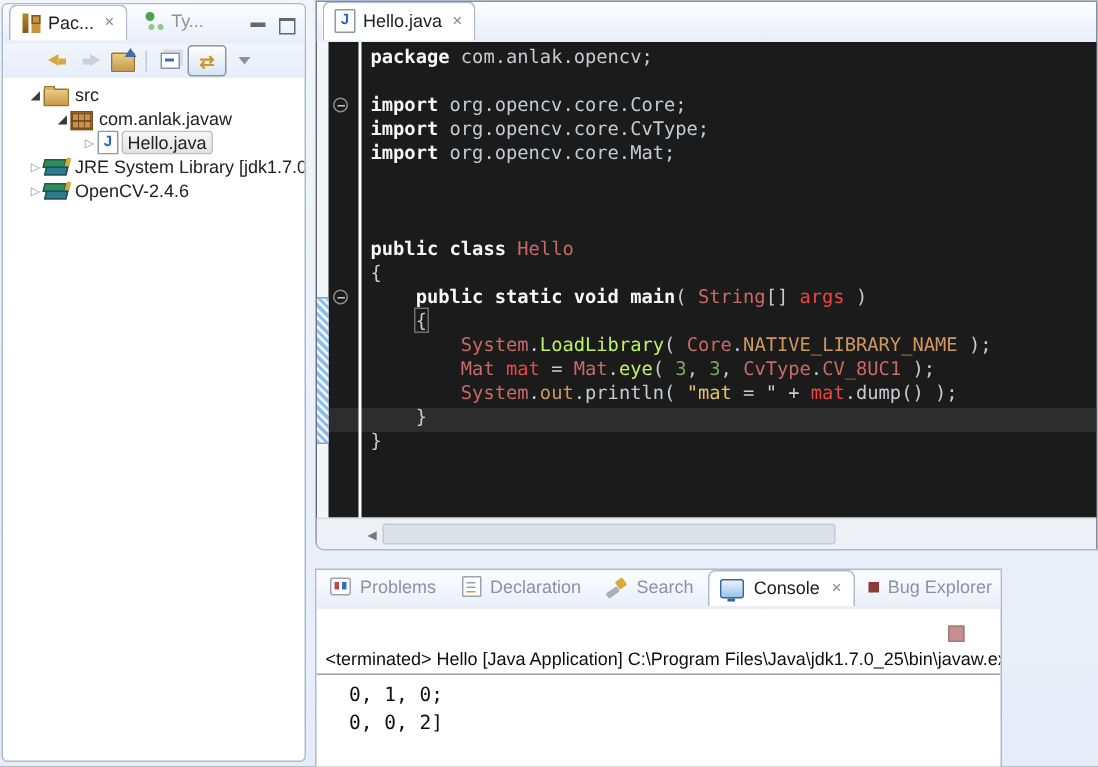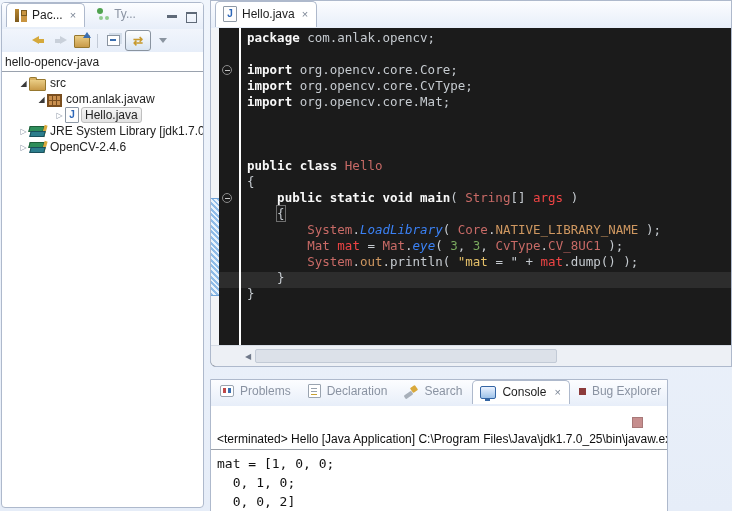--- a/index.html
+++ b/index.html
@@ -94,21 +94,21 @@
   .fold{position:absolute;left:3px;width:8px;height:8px;border:1px solid #8C8C8C;border-radius:50%}
   .fold::after{content:"";position:absolute;left:1.5px;top:3.5px;width:5px;height:1px;background:#C8C8C8}
   .vdivider{position:absolute;left:28px;top:0;bottom:0;width:2px;background:#FFF}
   #code{position:absolute;left:30px;top:0;right:0;bottom:0;padding:2px 0 0 6px;
         font-family:"DejaVu Sans Mono",monospace;font-size:12.5px;line-height:16px;white-space:pre;color:#C6CBD0}
   .code-line{height:16px}
   .t-k{color:#F8F8F8;font-weight:bold}
   .t-d{color:#C6CBD0}
   .t-c{color:#C86A66}
   .t-f{color:#CE9760}
-  .t-m{color:#3b82f6;font-style:italic}
+  .t-m{color:#bef264;}
   .t-n{color:#79A85E}
   .t-s{color:#E5C069}
   .t-v{color:#ef4444}
   .t-b{color:#C6CBD0;outline:1px solid #6E6E6E}
   #hscroll{position:absolute;left:0;right:0;bottom:0;height:20px;background:#EDF0F5;border-top:1px solid #D6DCE5;display:flex;align-items:center}
   #hscroll .gutter{width:30px;height:100%;background:#EDF0F5}
   #hscroll .sarrow{color:#70798A;font-size:8px;padding:0 4px}
   #hscroll .thumb{height:12px;width:300px;background:#DCE1E9;border:1px solid #C2CAD6;border-radius:2px}
 
   
@@ -153,21 +153,20 @@
           <span class="ico ico-collapse"></span>
         </span>
       <span class="tbtn btn-pressed">
           <span class="ico-linked">⇄</span>
         </span>
       <span class="tbtn">
           <span class="ico-viewmenu"></span>
         </span>
     </div>
   </div>
-  <div class="view-header">hello-opencv-java</div>
   <div id="tree">
       <div class="trow" style="padding-left: 16px;">
         <span class="tw exp">◢</span>
         <span class="ico ico-srcfolder"></span>
         <span class="lbl">src</span>
       </div>
       <div class="trow" style="padding-left: 34px;">
         <span class="tw exp">◢</span>
         <span class="ico ico-package"></span>
         <span class="lbl">com.anlak.javaw</span>
@@ -242,14 +241,14 @@
       </div>
       <div class="tab">
         <span class="ico ico-bugsq"></span>
         <span>Bug Explorer</span>
       </div>
     </div>
   <div class="ctoolbar">
     <span class="ico ico-terminate" style="position:absolute;right:24px;top:11px"></span>
   </div>
   <div class="console-label">&lt;terminated&gt; Hello [Java Application] C:\Program Files\Java\jdk1.7.0_25\bin\javaw.exe (Jul 29, 20</div>
-  <div id="consoleout"><div>mat = [1, 0, 0;</div><div>  0, 1, 0;</div><div>  0, 0, 2]</div></div>
+  <div id="consoleout"><div>  0, 1, 0;</div><div>  0, 0, 2]</div></div>
 </div>
 
 </body></html>

